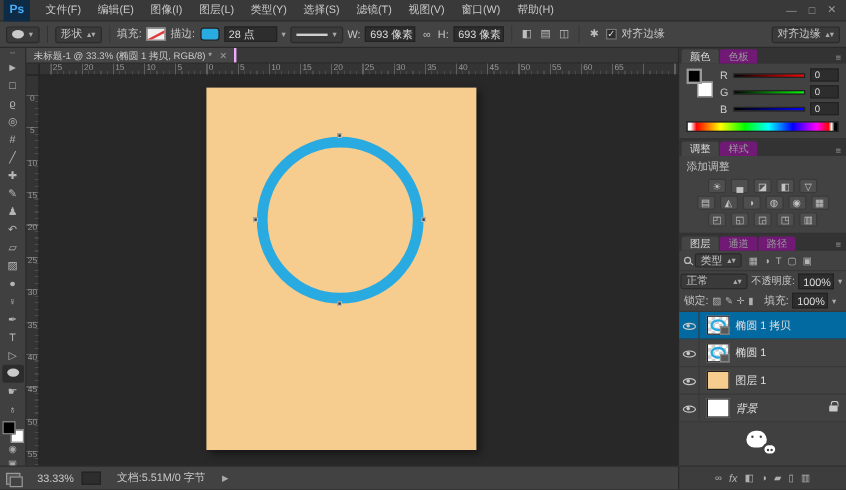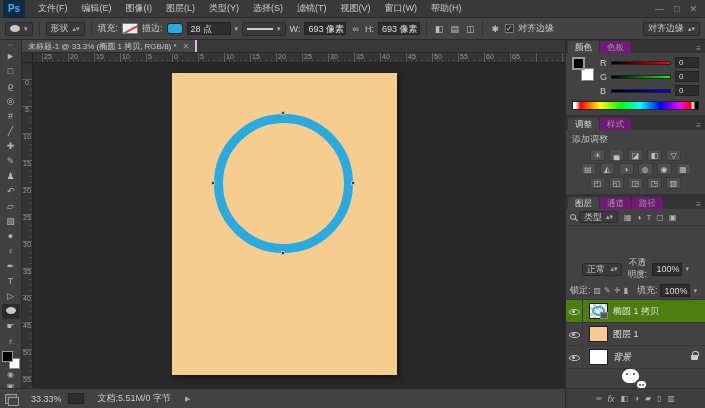--- a/index.html
+++ b/index.html
@@ -81,26 +81,26 @@
 
   .adjhint{padding:3px 6px 1px;color:#c0c0c0;}
   .adjrow{display:flex;justify-content:center;gap:4px;margin:2px 0;}
   .adjicon{width:15px;height:12px;background:#4e4e4e;border:1px solid #3a3a3a;border-radius:2px;color:#c2c2c2;font-size:8px;line-height:11px;text-align:center;}
 
   .layerspanel{flex:1;min-height:0;}
   .lfilter{display:flex;align-items:center;gap:3px;padding:2px 4px;border-bottom:1px solid #383838;}
   .mag{position:relative;width:6px;height:6px;border:1px solid #bbb;border-radius:50%;flex:0 0 6px;}
   .mag::after{content:"";position:absolute;width:4px;height:1px;background:#bbb;right:-3px;bottom:-1px;transform:rotate(38deg);}
   .ficon{color:#b5b5b5;font-size:8px;padding:0 1px;}
-  .lblend{display:flex;align-items:center;gap:3px;padding:2px 16px;margin-top:29px;}
+  .lblend{display:flex;align-items:center;gap:3px;padding:2px 1px;}
   .llock{display:flex;align-items:center;gap:3px;padding:1px 4px 2px;border-bottom:1px solid #383838;}
   .lockicon{color:#b0b0b0;font-size:8px;}
   .lrows{}
   .lrow{height:23px;display:flex;align-items:center;border-bottom:1px solid #393939;}
-  .lrow.selected{background:#4d7c0f;}
+  .lrow.selected{background:#0369a1;}
   .leye{width:17px;height:100%;border-right:1px solid #393939;display:flex;align-items:center;justify-content:center;flex:0 0 17px;}
   .eye{display:inline-block;width:11px;height:9px;position:relative;}
   .eye::before{content:"";position:absolute;left:0;top:2px;width:9px;height:4px;border:1px solid #c8c8c8;border-radius:50%;}
   .eye::after{content:"";position:absolute;left:3px;top:3px;width:3px;height:3px;background:#c8c8c8;border-radius:50%;}
   .lthumb{width:19px;height:16px;margin:0 5px 0 6px;border:1px solid #1e1e1e;position:relative;flex:0 0 19px;background:#fff;}
   .lthumb.checker{background-color:#fff;background-image:linear-gradient(45deg,#cfcfcf 25%,transparent 25%,transparent 75%,#cfcfcf 75%),linear-gradient(45deg,#cfcfcf 25%,transparent 25%,transparent 75%,#cfcfcf 75%);background-size:6px 6px;background-position:0 0,3px 3px;}
   .ring{position:absolute;inset:2px;border:2px solid #29abe2;border-radius:50%;}
   .badge{position:absolute;right:-1px;bottom:-1px;width:8px;height:7px;background:#595959;border:1px solid #8a8a8a;}
   .lname{font-size:9px;color:#e0e0e0;white-space:nowrap;}
   .italic{font-style:italic;}
@@ -402,20 +402,30 @@
               <span class="lthumb checker">
                 <span class="ring"></span>
                 <span class="badge"></span>
               </span>
               <span class="lname">椭圆 1 拷贝</span>
             </div>
             <div class="lrow">
               <span class="leye">
                 <span class="eye"></span>
               </span>
+              <span class="lthumb checker">
+                <span class="ring"></span>
+                <span class="badge"></span>
+              </span>
+              <span class="lname">椭圆 1</span>
+            </div>
+            <div class="lrow">
+              <span class="leye">
+                <span class="eye"></span>
+              </span>
               <span class="lthumb" style="background: rgb(246, 205, 142);"></span>
               <span class="lname">图层 1</span>
             </div>
             <div class="lrow">
               <span class="leye">
                 <span class="eye"></span>
               </span>
               <span class="lthumb"></span>
               <span class="lname italic">背景</span>
               <span class="padlock"></span>

